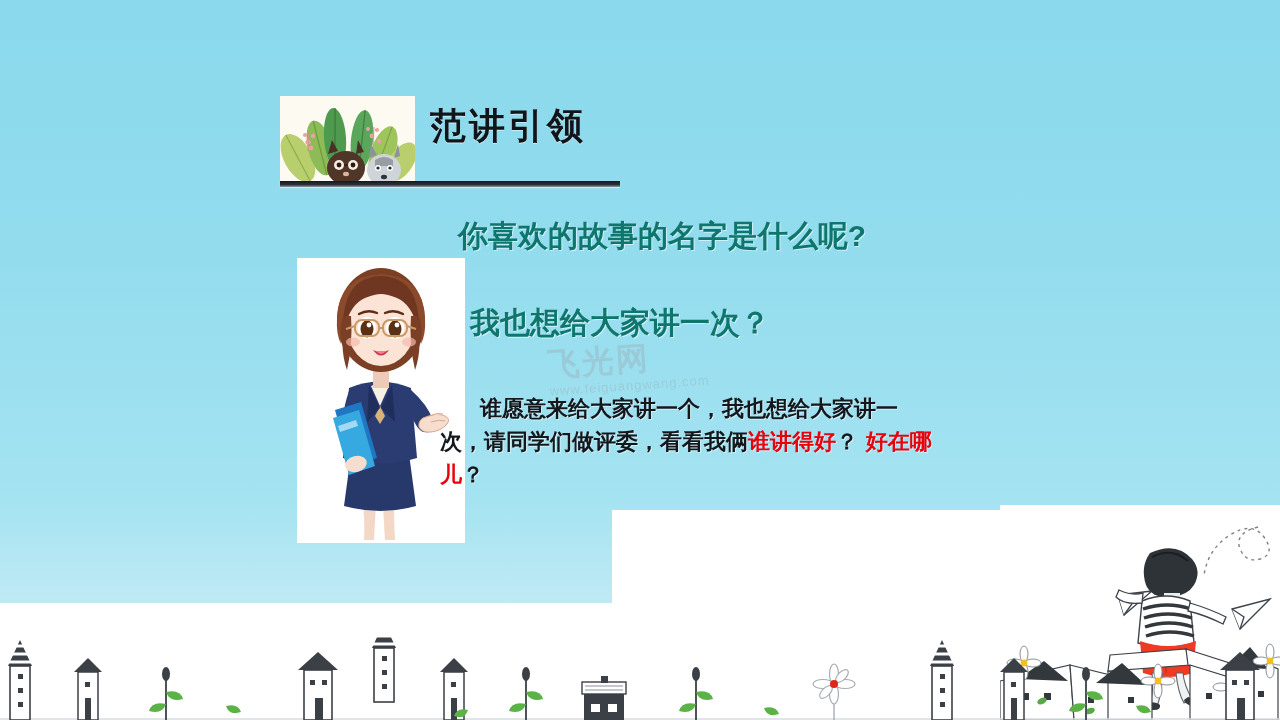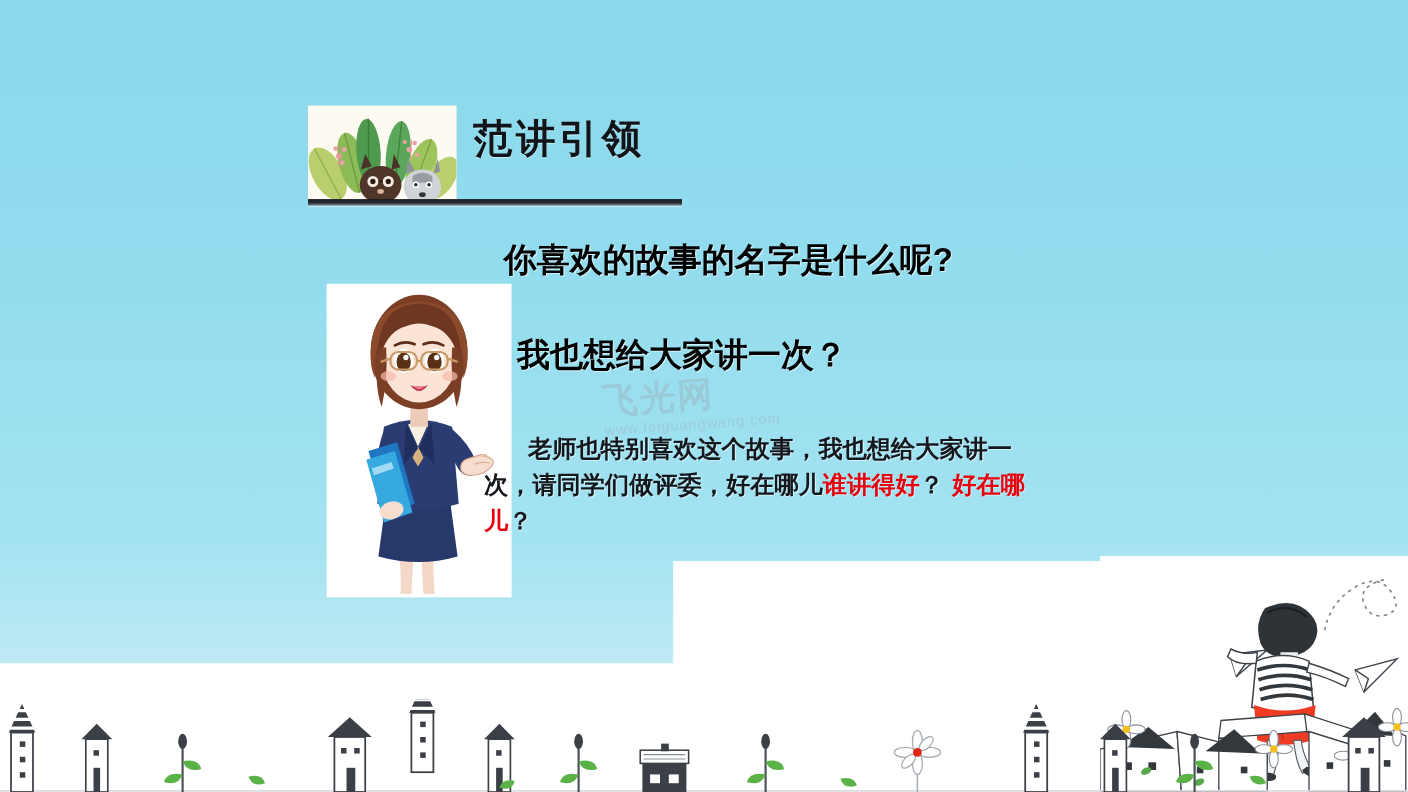--- a/index.html
+++ b/index.html
@@ -61,22 +61,22 @@
   #teacher-card {
     position:absolute; left:297px; top:258px; width:168px; height:285px;
     background:#ffffff;
     overflow:hidden;
   }
   #teacher-card svg { display:block; width:168px; height:285px; }
 
   
   .q-line {
     position:absolute;
-    font-family:Liberation Sans, sans-serif;
-    color:#000000;
+    font-family:Liberation Mono, monospace;
+    color:#0f766e;
     white-space:nowrap;
     text-shadow:1px 1px 0 rgba(255,255,255,.55);
   }
   #line1 { left:458px; top:216px; font-size:30px; font-weight:700; }
   #line2 { left:470px; top:303px; font-size:30px; font-weight:700; }
 
   #para {
     position:absolute; left:440px; top:392px; width:500px;
     font-family:"DejaVu Sans", sans-serif;
     font-size:22px; font-weight:700; line-height:33px;
@@ -262,21 +262,21 @@
 
       <path d="M76 92 q8 11 16 0 q-8 4 -16 0 Z" fill="#c8384a"></path>
       <path d="M79 93 q5 6 10 0 Z" fill="#ef8195"></path>
     </svg>
   </div>
 
   <div class="q-line" id="line1">你喜欢的故事的名字是什么呢?</div>
   <div class="q-line" id="line2">我也想给大家讲一次？</div>
 
   <div id="para">
-    <span class="ind"></span><span>老师也特别喜欢这个故事，我也想给大家讲一次，请同学们做评委，好在哪儿</span><span class="hl">谁讲得好</span><span>？ </span><span class="hl">好在哪儿</span><span>？</span>
+    <span class="ind"></span><span>谁愿意来给大家讲一个，我也想给大家讲一次，请同学们做评委，看看我俩</span><span class="hl">谁讲得好</span><span>？ </span><span class="hl">好在哪儿</span><span>？</span>
   </div>
 
   <div id="watermark">
     <div class="wm-cn">飞光网</div>
     <div class="wm-url">www.feiguangwang.com</div>
   </div>
 
   <div id="boy-scene">
     <svg viewBox="0 0 280 215" xmlns="http://www.w3.org/2000/svg">
       <rect width="280" height="215" fill="#ffffff"></rect>

